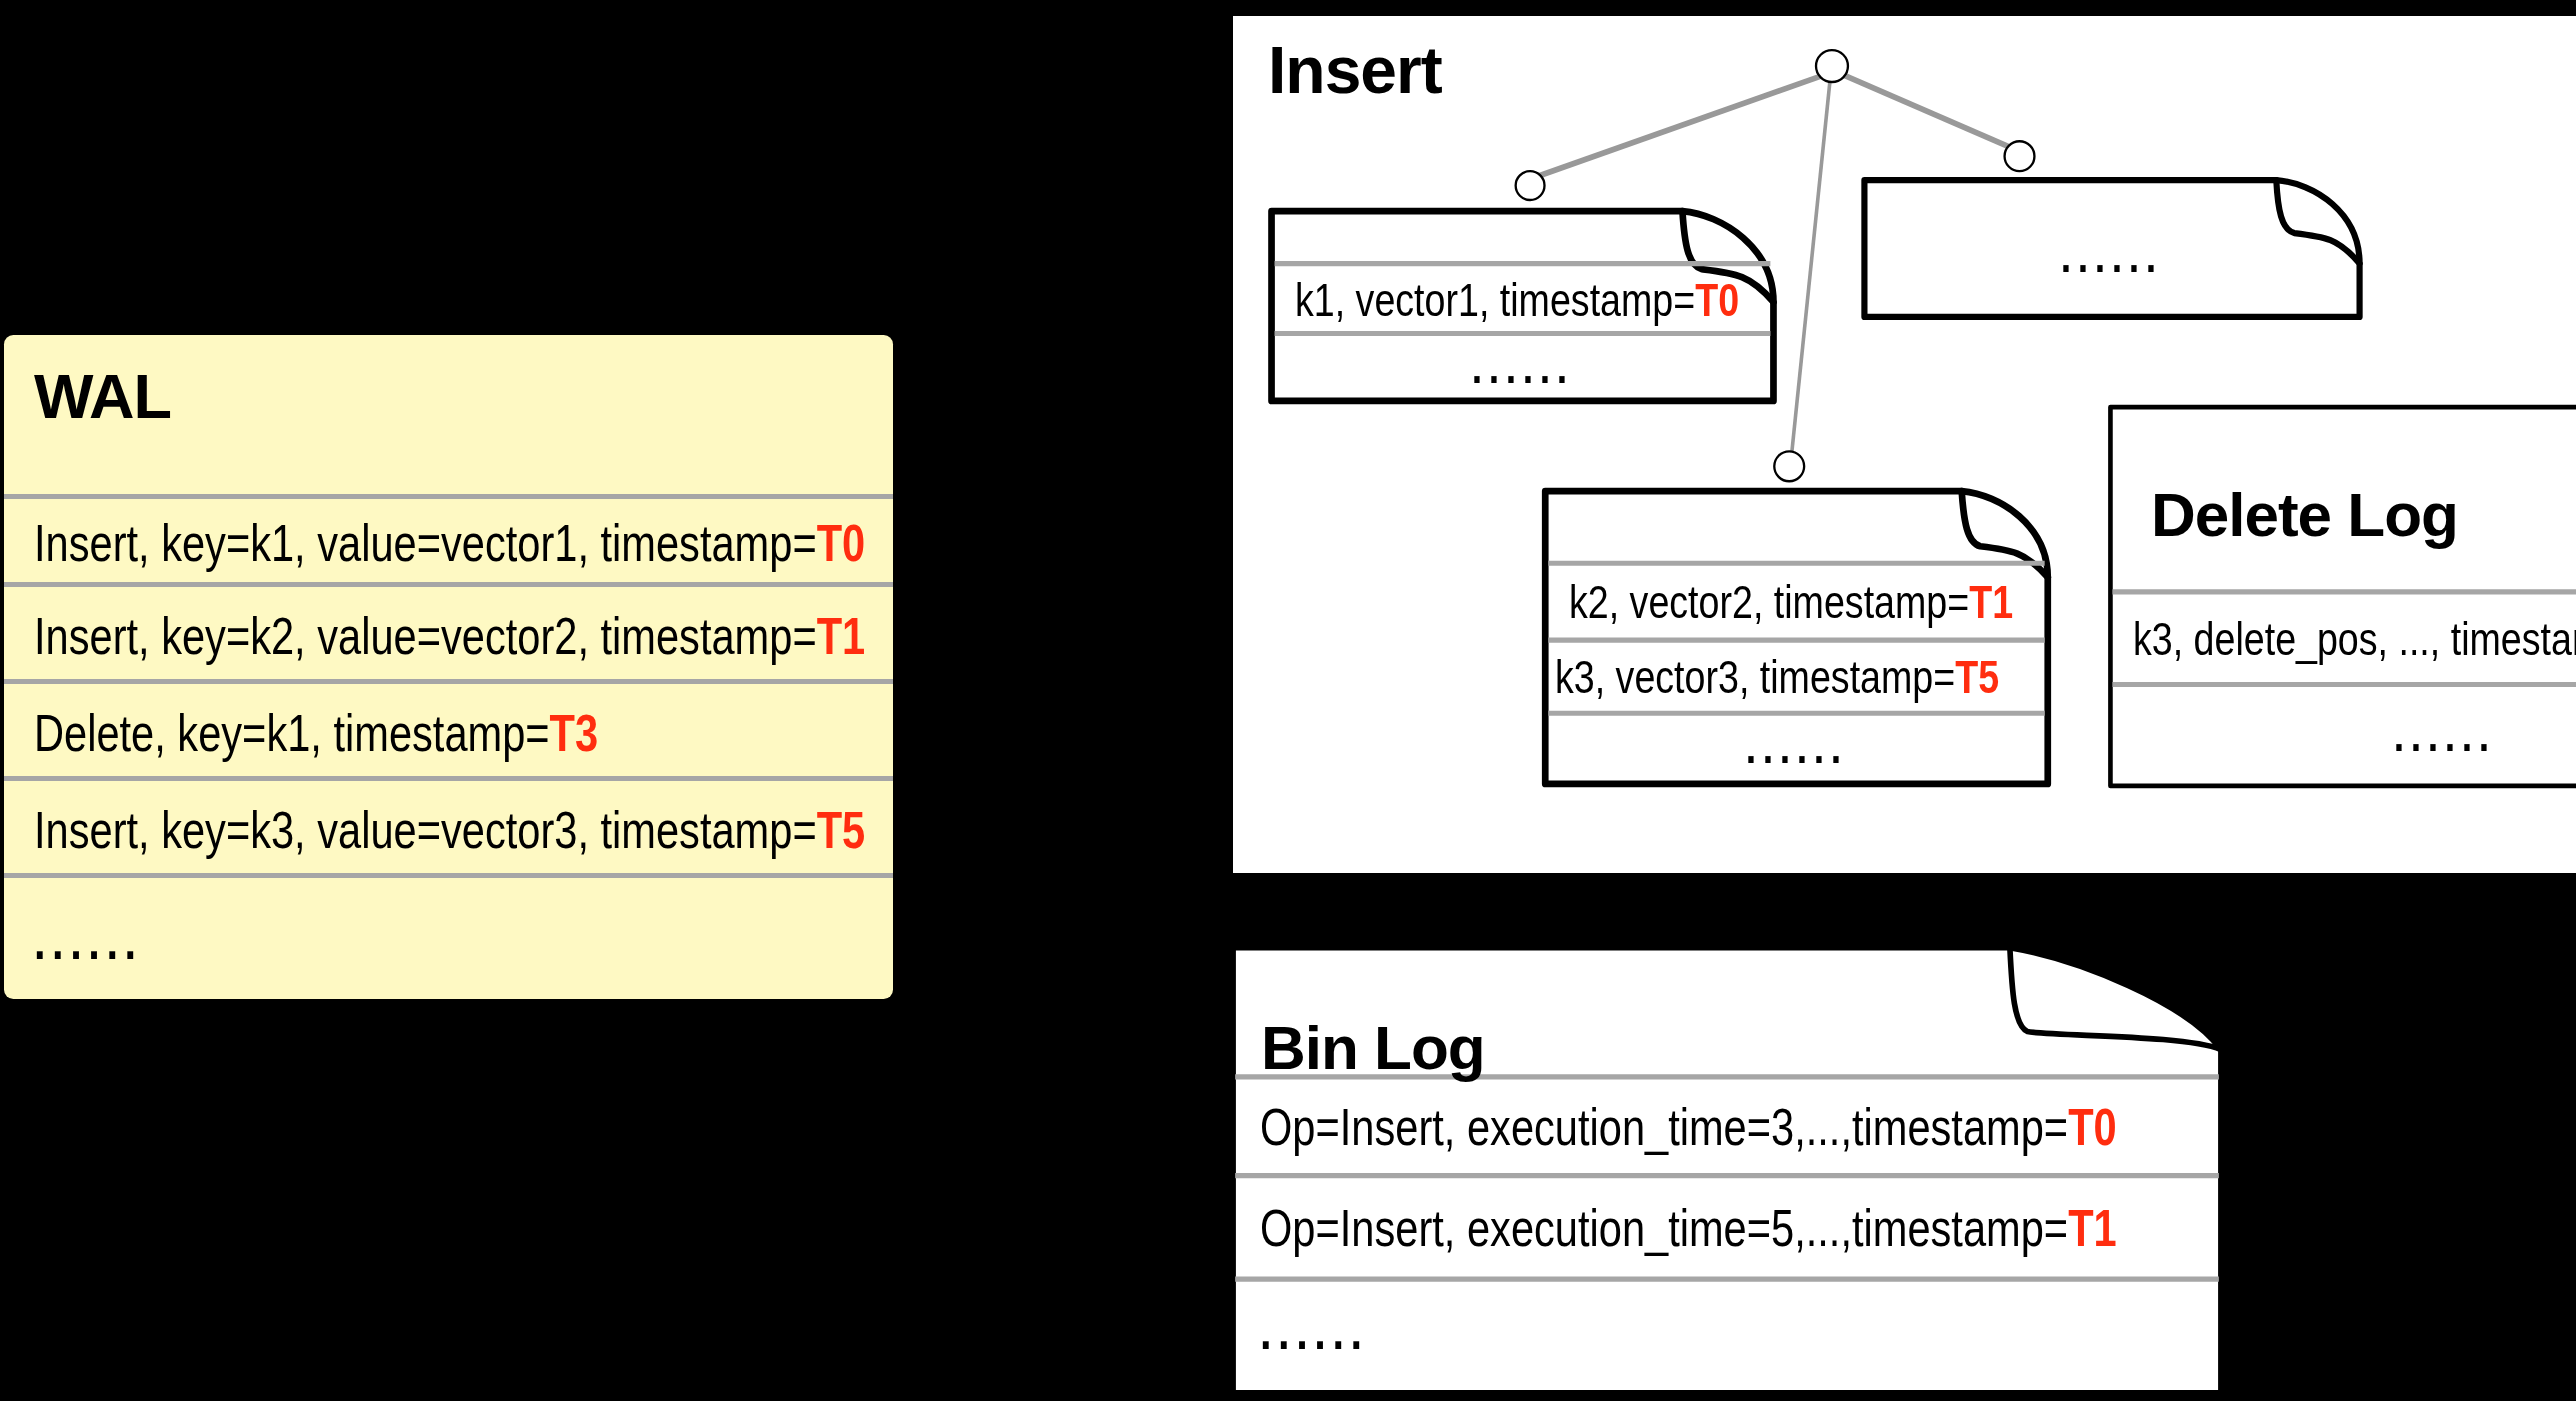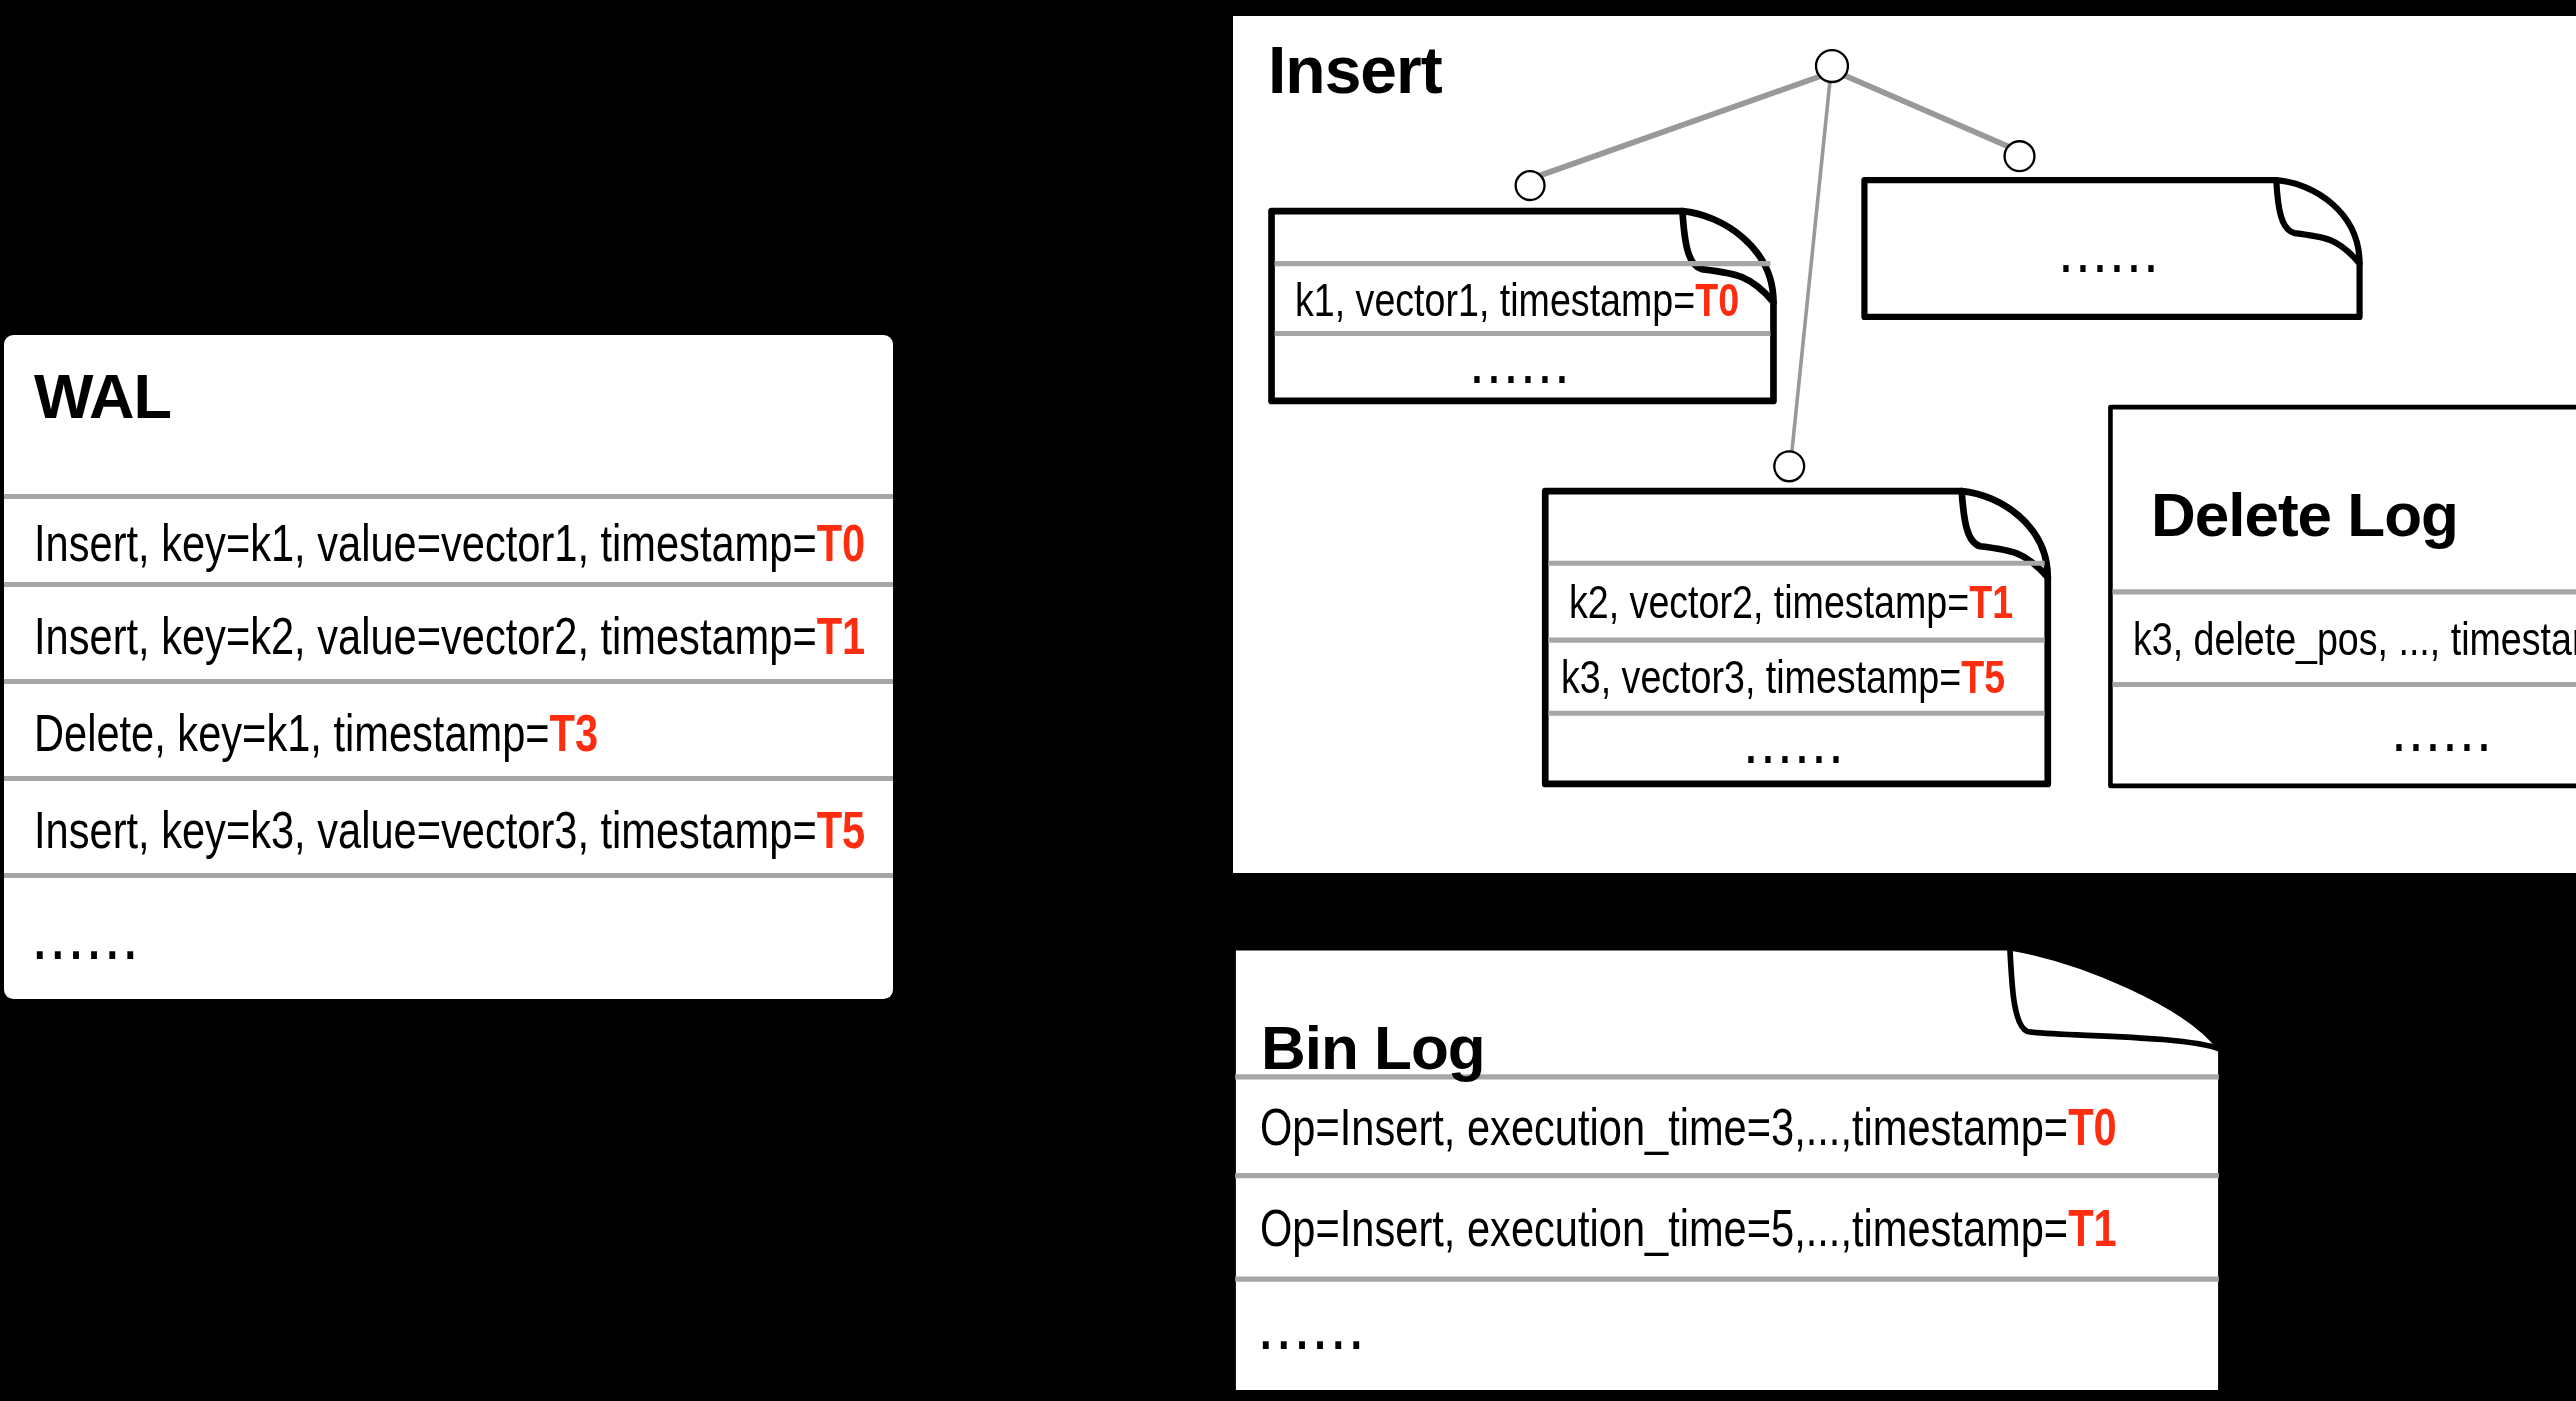--- a/index.html
+++ b/index.html
@@ -12,21 +12,21 @@
     position:relative;width:2817px;height:1402px;background:#000;overflow:hidden;
     font-family:"Liberation Sans","DejaVu Sans",sans-serif;color:#000;
   }
   
   .big-title{font-size:63px;font-weight:bold;letter-spacing:-1px;line-height:1.1;white-space:nowrap;}
   .tscale{display:inline-block;transform:scaleX(.80);transform-origin:left center;white-space:nowrap;}
   .tscale.c{transform-origin:center center;}
   .ts{font-weight:800;color:var(--red);}
   .dots-text{font-weight:bold;letter-spacing:8.2px;}
   
-  .wal{position:absolute;left:4.1px;top:335px;width:889px;height:664px;background:#ffffff;
+  .wal{position:absolute;left:4.1px;top:335px;width:889px;height:664px;background:#fef9c3;
        border-radius:9.3px;display:flex;flex-direction:column;z-index:3;}
   .wal-header{height:159px;box-sizing:border-box;padding:27px 0 0 30px;}
   .wrow{box-sizing:border-box;border-top:5.2px solid var(--gray);display:flex;align-items:center;
         padding:5.2px 0 0 30px;font-size:52px;}
   
   .panel{position:absolute;left:1233px;top:15.5px;width:1581px;height:857px;background:#fff;z-index:1;}
   .panel-title{position:absolute;left:1268px;top:32px;z-index:2;font-size:66px;font-weight:bold;letter-spacing:-1px;}
   
   svg.tree{position:absolute;left:0;top:0;z-index:2;}
   .edge{stroke:var(--edge);fill:none;}
@@ -100,21 +100,21 @@
     <svg width="511" height="301" viewBox="0 0 991 584">
       <path class="page" stroke-width="13" d="M8 8 L816 8 C892 15 983 76 983 175 L983 576 L8 576 Z"></path>
       <path class="flap" stroke-width="13" d="M816 8 C820 68 827 108 852 115 C913 122 939 126 983 175"></path>
       <line class="rdiv" x1="14" y1="148" x2="977" y2="148"></line>
       <line class="rdiv" x1="14" y1="297" x2="977" y2="297"></line>
       <line class="rdiv" x1="14" y1="439" x2="977" y2="439"></line>
     </svg>
     <div class="drow" style="top:76px;height:77px;padding-left:28px">
       <span class="tscale"><span>k2, vector2, timestamp=</span><span class="ts">T1</span></span>
     </div>
-    <div class="drow" style="top:153px;height:73px;padding-left:20px">
+    <div class="drow" style="top:153px;height:73px;padding-left:14px">
       <span class="tscale"><span>k3, vector3, timestamp=</span><span class="ts">T5</span></span>
     </div>
     <div class="drow center" style="top:226px;height:67px">
       <span class="tscale c dots-text">......</span>
     </div>
   </div>
 
   <div class="doc" style="left:1860px;top:176px;width:504px;height:145px">
     <svg width="504" height="145" viewBox="0 0 979 282">
       <path class="page" stroke-width="12" d="M8 8 L809 8 C884 14 971 72 971 170 L971 274 L8 274 Z"></path>

